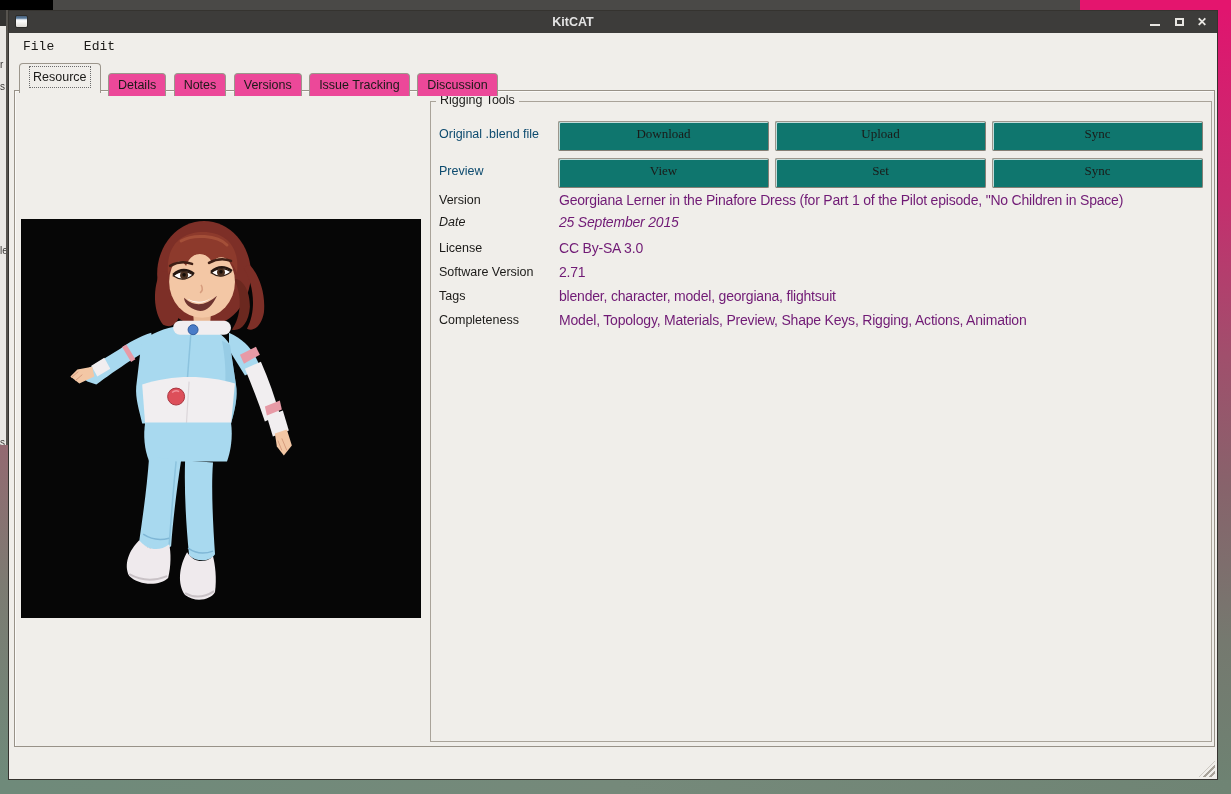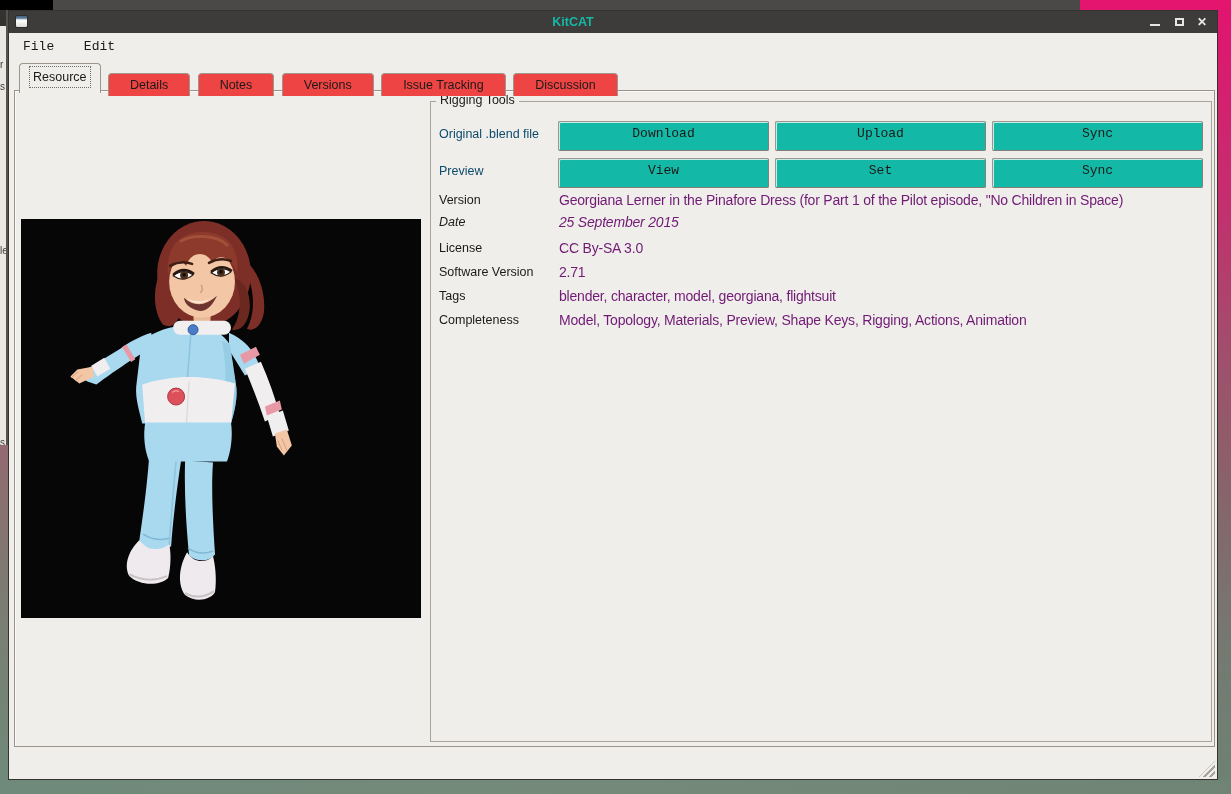--- a/index.html
+++ b/index.html
@@ -25,60 +25,60 @@
   
   #win { position:absolute; left:8px; top:10px; width:1210px; height:770px;
          background:#f0eeea; border:1px solid #35332f; }
 
   
   .titlebar { position:absolute; left:0; top:0; width:100%; height:22px; background:#3d3c3a; }
   .win-icon { position:absolute; left:6px; top:4px; width:13px; height:13px; border-radius:2px;
               background:linear-gradient(180deg,#4a617a 0%,#5a7a9a 20%,#e9edf1 34%,#fdfdfd 45%,#dddbd6 100%);
               border:1px solid #2c2c2a; }
   .win-title { position:absolute; left:0; right:80px; top:0; height:22px; line-height:22px;
-               text-align:center; color:#14b8a6; font-weight:bold; font-size:12.5px; }
+               text-align:center; color:#e5e5e5; font-weight:bold; font-size:12.5px; }
   .wc { position:absolute; top:3px; width:18px; height:16px; display:flex; align-items:center; justify-content:center; }
   .wc-min { right:53px; } .wc-max { right:29px; } .wc-close { right:6px; }
   .glyph-min { width:10px; height:2px; background:#e8e6e2; margin-top:6px; }
   .glyph-max { width:9px; height:8px; border:2px solid #e8e6e2; }
   .glyph-close { color:#eceae6; font-size:12px; font-weight:bold; line-height:16px; }
 
   
   .menubar { position:absolute; left:0; top:22px; width:100%; height:26px;font-family:Liberation Mono, monospace; }
   .menu-item { display:inline-block; padding:5px 10px 6px; font-size:13px; color:#1b1a18; margin-top:1px; }
   .menu-item:first-child { margin-left:4px; }
 
   
   .tabstrip { position:absolute; left:10px; top:52px; height:40px; z-index:3; white-space:nowrap; }
-  .tab { display:inline-block; vertical-align:bottom; margin-right:3px; background:#ef4444;
+  .tab { display:inline-block; vertical-align:bottom; margin-right:3px; background:#ec4899;
          border:1px solid #9c968c; border-bottom:none; border-radius:4px 4px 0 0;
-         padding:4px 21px 4px; font-size:12.5px; color:#1b1a18; position:relative; top:3px; }
+         padding:4px 9px 4px; font-size:12.5px; color:#1b1a18; position:relative; top:3px; }
   .tab.active { background:#f0eeea; top:0; padding:6px 13px 9px; z-index:4; }
   .tab.active .tab-label { outline:1px dotted #6b6b6b; outline-offset:3px; }
 
   
   .content-frame { position:absolute; left:5px; top:79px; width:1201px; height:657px;
                    background:#f0eeea; border:1px solid #989288; z-index:2;
                    box-shadow:inset 1px 1px 0 #fbfaf8; }
 
   
   .preview-box { position:absolute; left:6px; top:128px; width:400px; height:399px; background:#000; }
   .preview-box svg { display:block; width:100%; height:100%; }
 
   
   .groupbox { position:absolute; left:415px; top:10px; width:782px; height:641px;
               border:1px solid #a9a399; }
   .groupbox-legend { position:absolute; top:-9px; left:5px; background:#f0eeea; padding:0 4px;
                      font-size:12.5px; color:#1b1a18; }
 
   .row-label { position:absolute; left:8px; font-size:12.5px; color:#0c4a6e; line-height:27px; }
-  .btn { position:absolute; width:211px; height:30px; background:#14b8a6;
+  .btn { position:absolute; width:211px; height:30px; background:#0f766e;
          border:1px solid #9c968c; border-right-color:#857f75; border-bottom-color:#857f75;
          box-shadow:inset 1px 1px 0 rgba(255,255,255,.75);
-         font-family:Liberation Mono, monospace; font-size:13px; color:#1b1a18;
+         font-family:Liberation Serif, serif; font-size:13px; color:#1b1a18;
          text-align:center; line-height:24px; border-radius:2px; }
   .btn.c1 { left:127px; } .btn.c2 { left:344px; } .btn.c3 { left:561px; }
   .r1 { top:19px; } .r2 { top:56px; }
 
   .field-label { position:absolute; left:8px; font-size:12.5px; color:#1b1a18; line-height:17px; }
   .field-value { position:absolute; left:128px; font-size:14px; color:#701a75; line-height:17px;
                  letter-spacing:-0.2px; white-space:nowrap; }
   .f0 { top:90px; } .f1 { top:112px;font-style:italic; } .f2 { top:138px; } .f3 { top:162px; }
   .f4 { top:186px; } .f5 { top:210px; }
 

